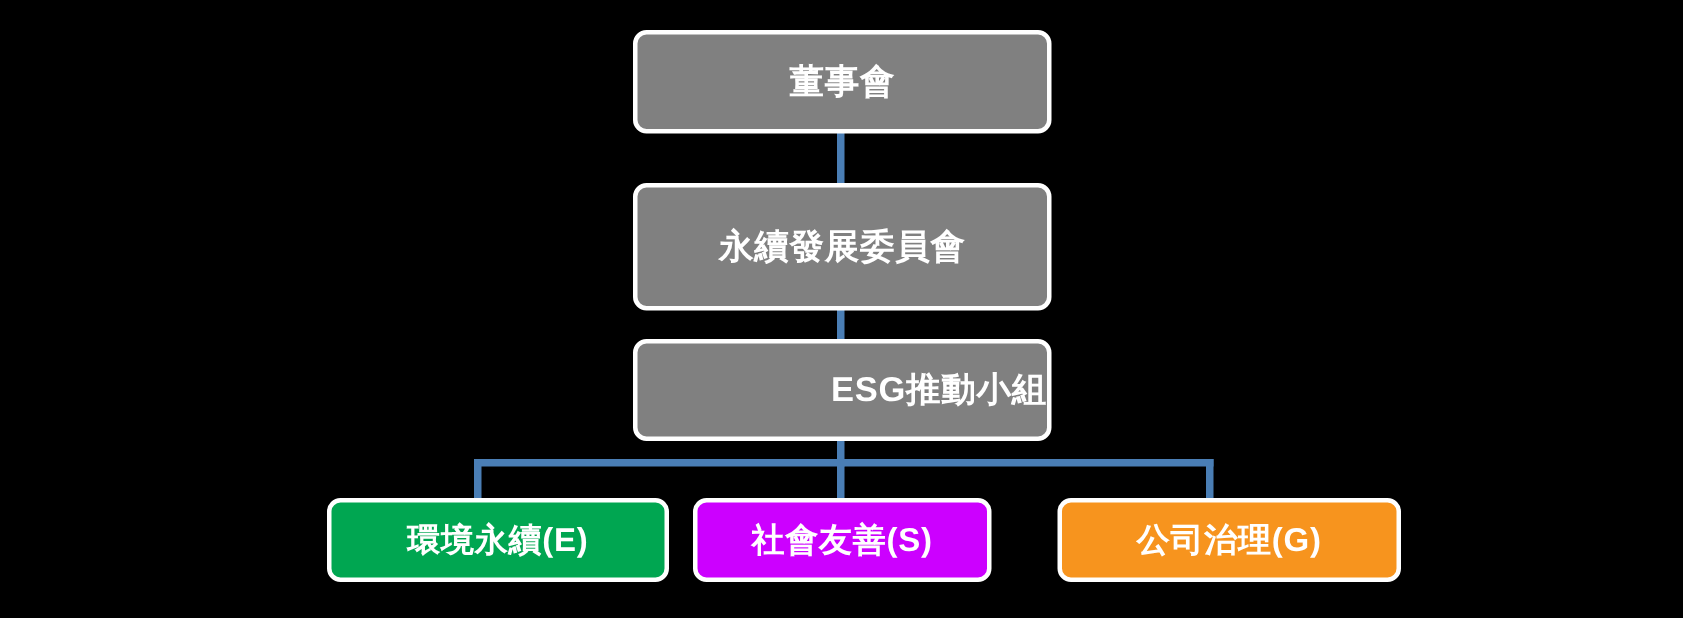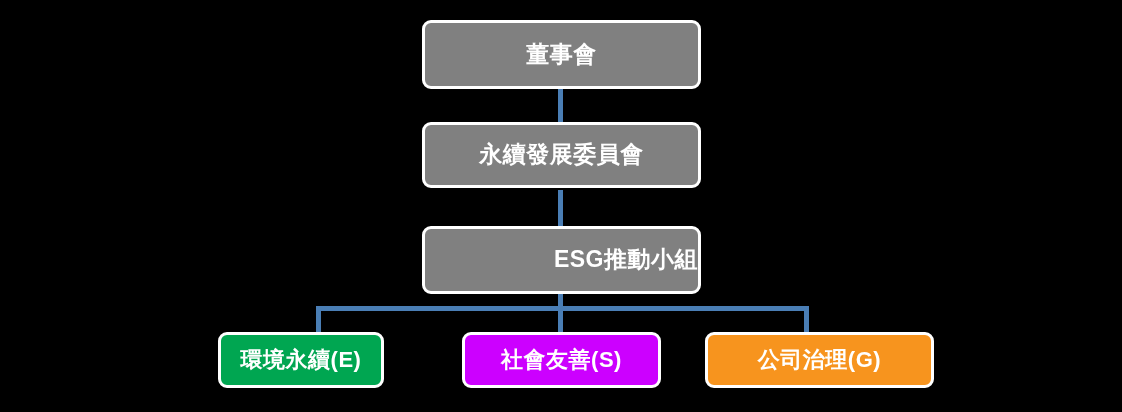--- a/index.html
+++ b/index.html
@@ -37,29 +37,29 @@
     display: block;
     white-space: nowrap;
   }
 
   
   .node.grey {
     background: #808080;
     font-size: 23px;
   }
   .n-board     { left: 422px; top: 20px;  width: 279px; height: 69px; }
-  .n-committee { left: 422px; top: 122px; width: 279px; height: 66px; }
+  .n-committee { left: 422px; top: 122px; width: 279px; height: 85px; }
   .n-taskforce { left: 422px; top: 226px; width: 279px; height: 68px; justify-content: flex-end; }
 
   
   .node.pillar {
     height: 56px;
     font-size: 22px;
   }
-  .n-env { left: 218px; top: 332px; width: 166px; background: #00a651; }
+  .n-env { left: 218px; top: 332px; width: 228px; background: #00a651; }
   .n-soc { left: 462px; top: 332px; width: 199px; background: #cc00ff; justify-content: center; }
   .n-gov { left: 705px; top: 332px; width: 229px; background: #f7941e; }
 
   
   .conn {
     position: absolute;
     background: #4a7eb5;
   }
   .conn-v { width: 5px; }
   .conn-h { height: 5px; }

